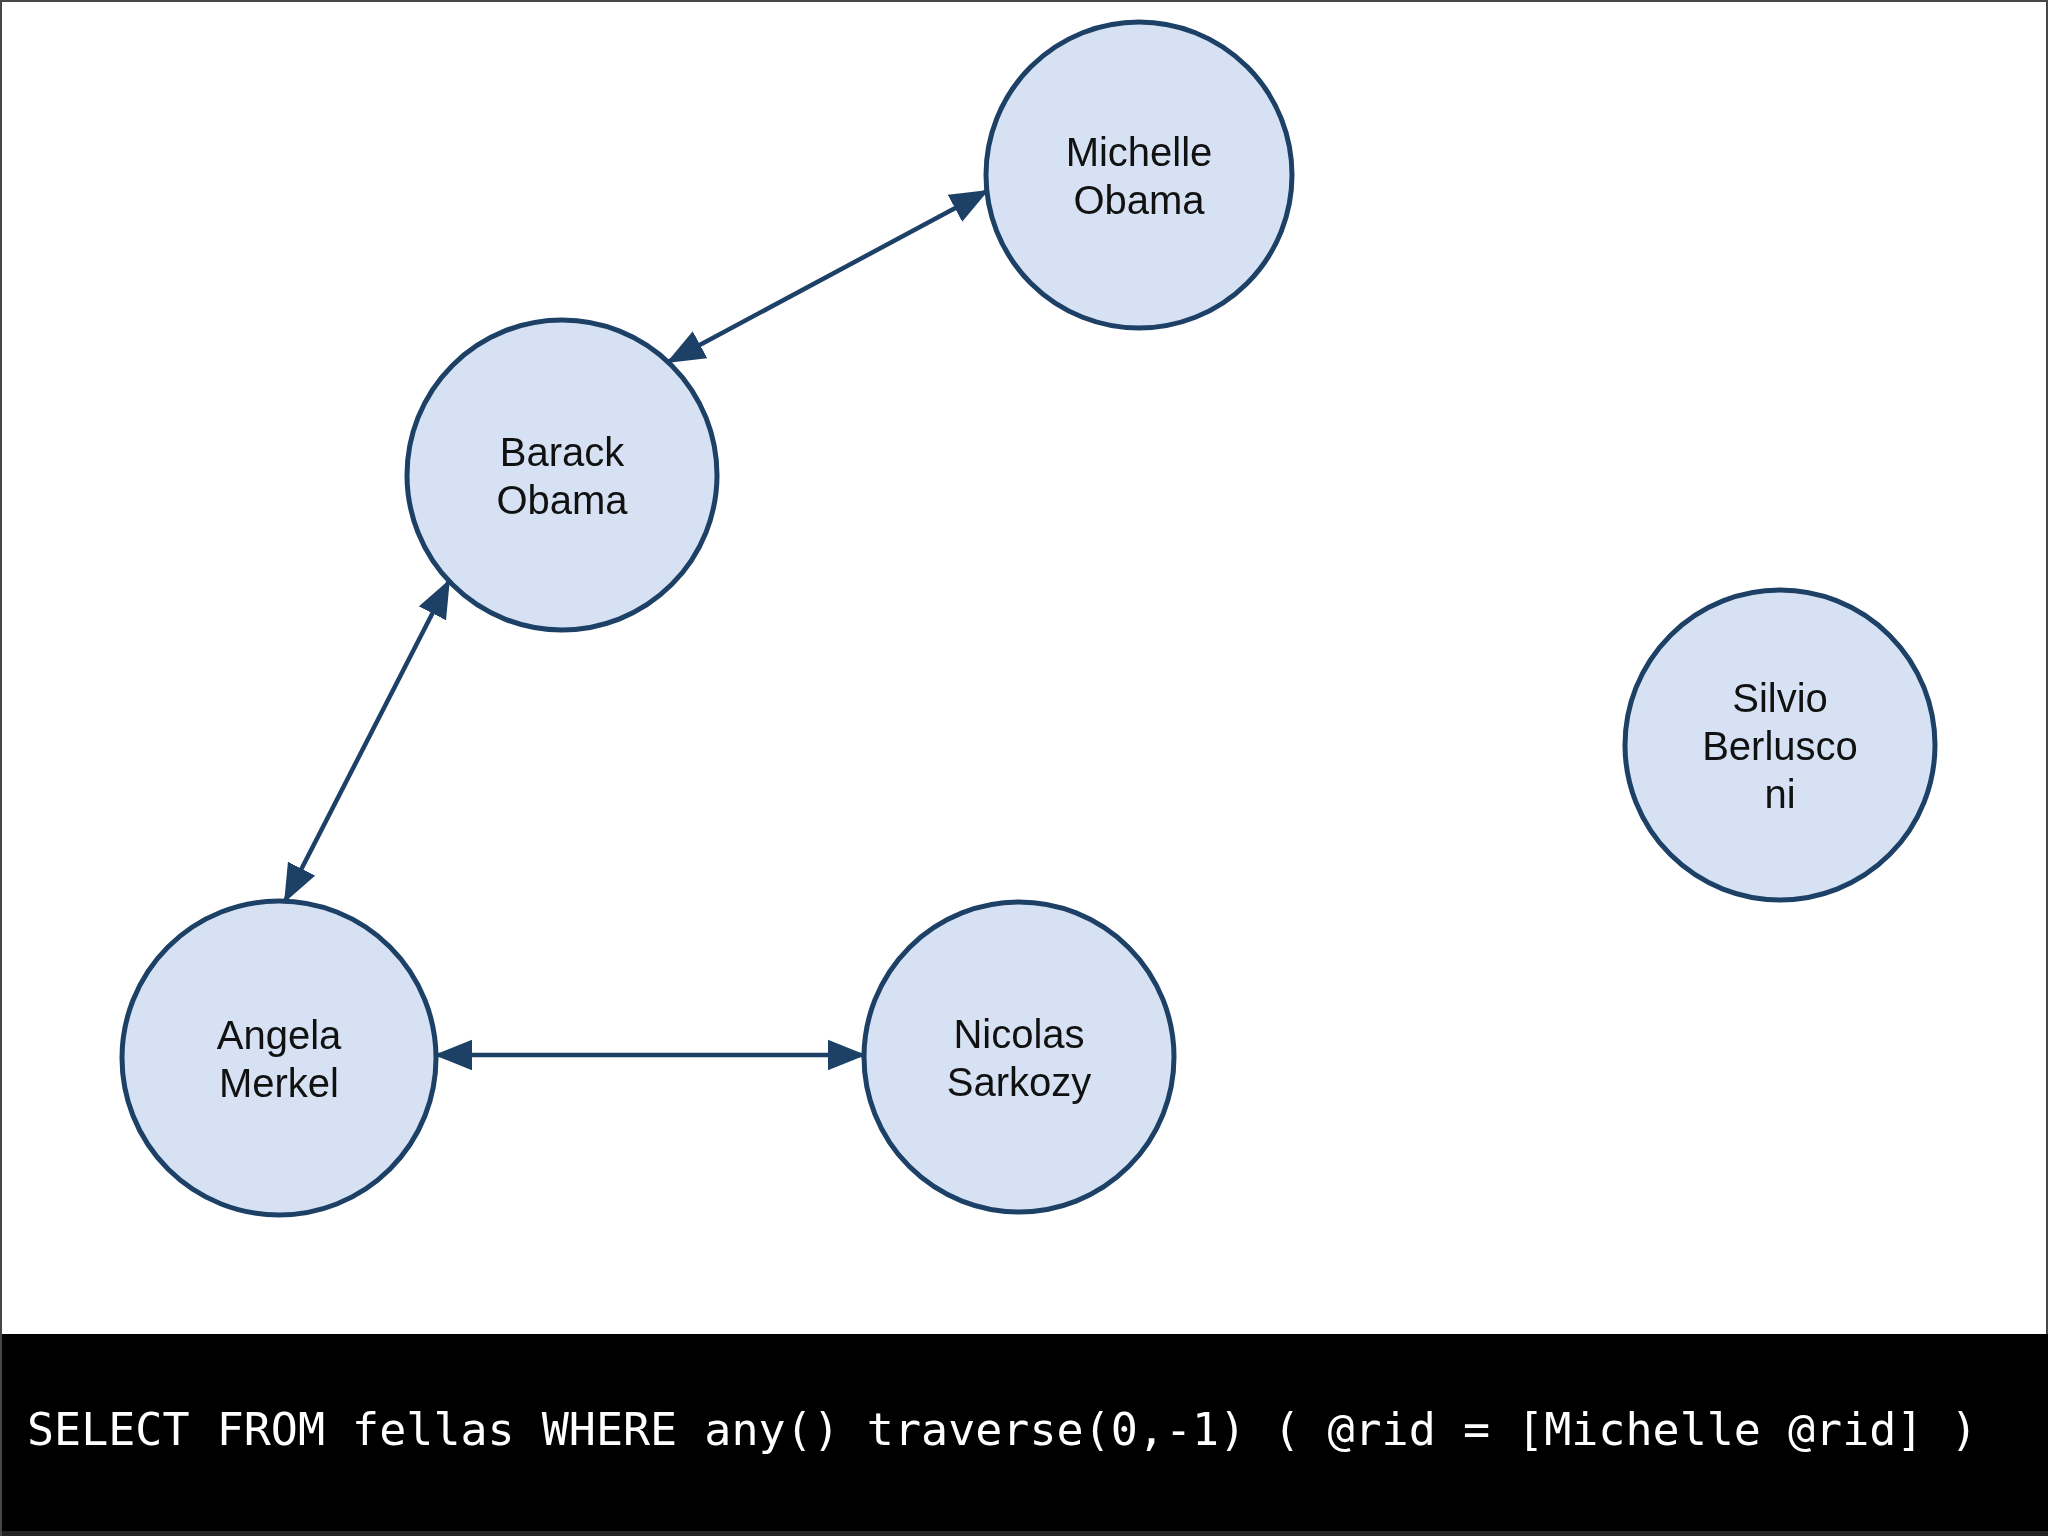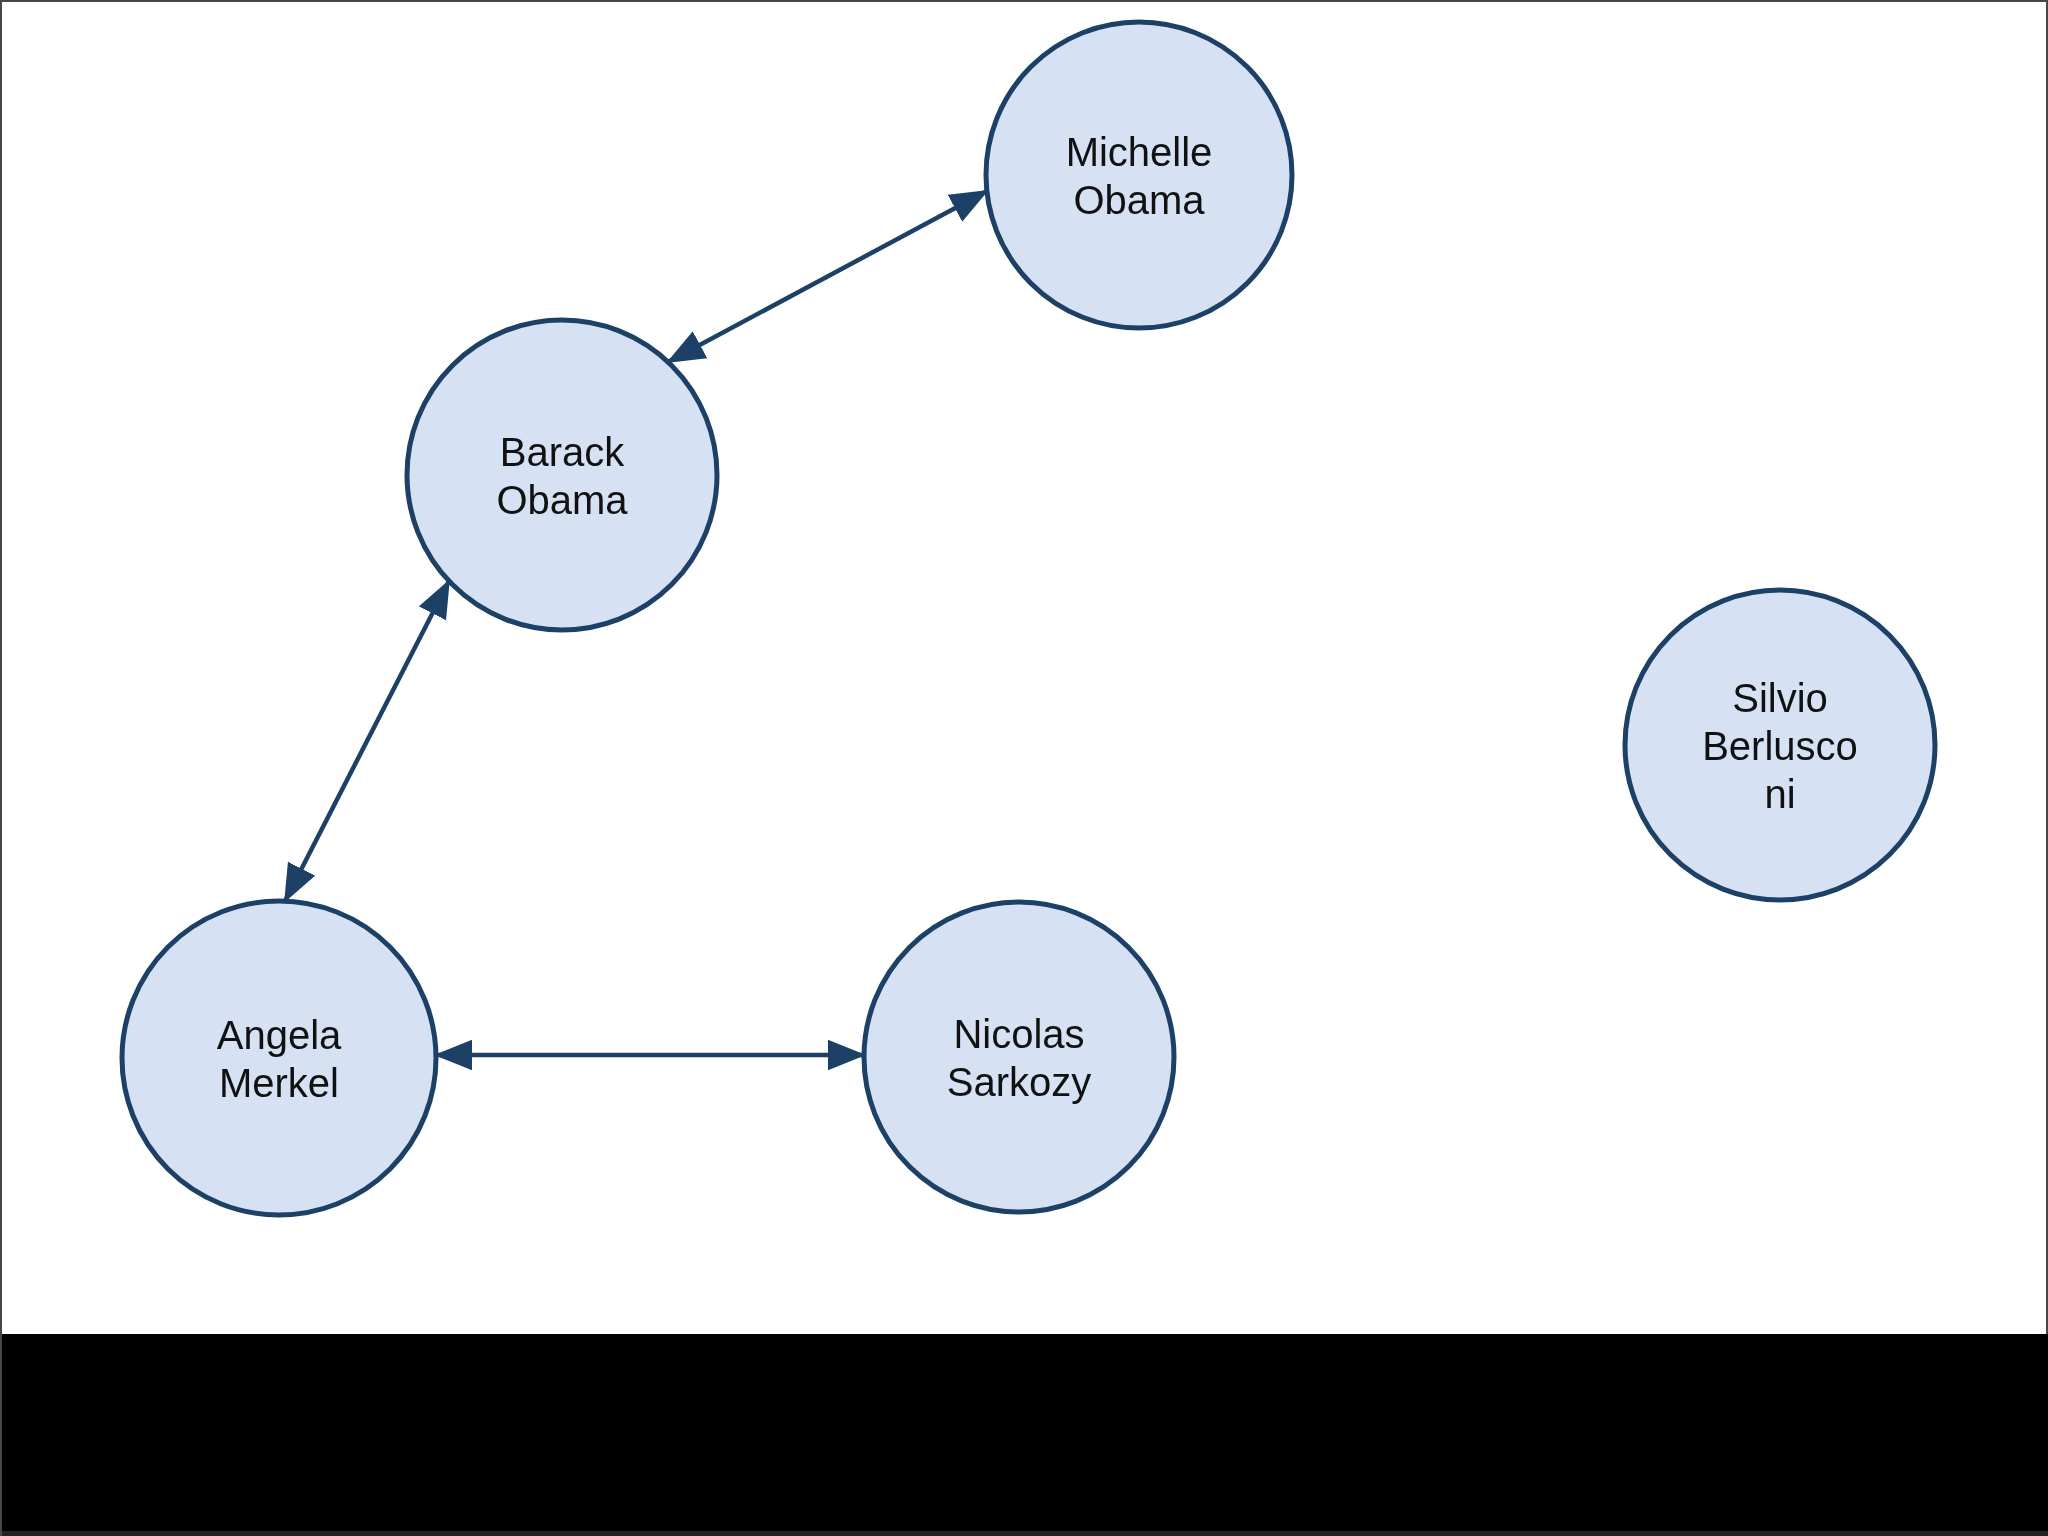--- a/index.html
+++ b/index.html
@@ -118,16 +118,17 @@
       <g>
         <circle class="node-circle" cx="1017" cy="1055" r="155"></circle>
         <text class="node-label" x="1017" y="1046">Nicolas</text>
         <text class="node-label" x="1017" y="1094">Sarkozy</text>
       </g>
 
     </svg>
   </div>
 
   <div class="query-bar">
+    <code class="query-text">SELECT FROM fellas WHERE any() traverse(0,-1) ( @rid = [Michelle @rid] )</code>
     <div class="bottom-strip"></div>
   </div>
 
 </div>
 
 </body></html>

